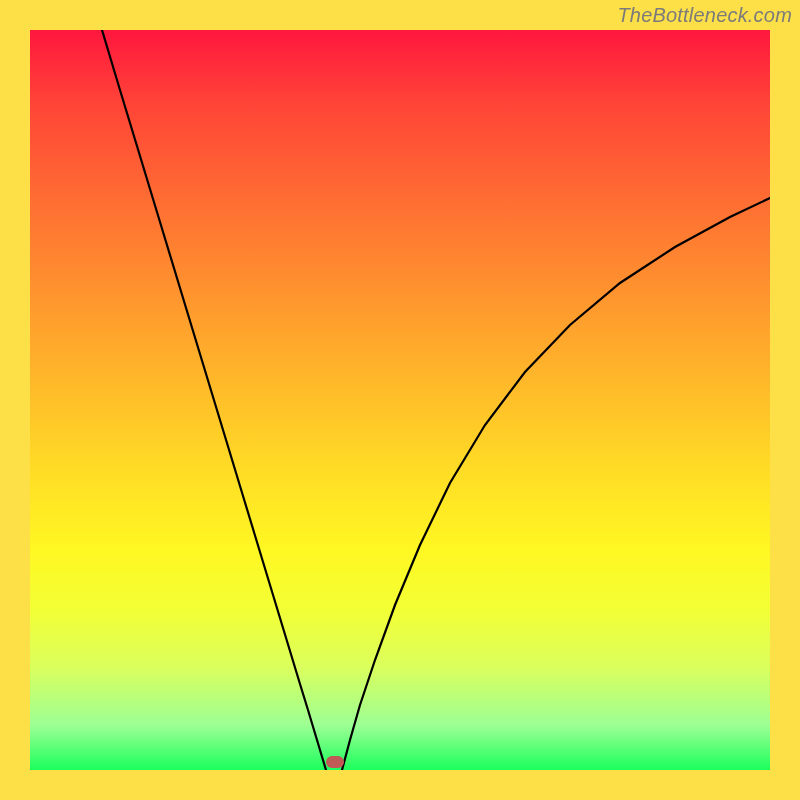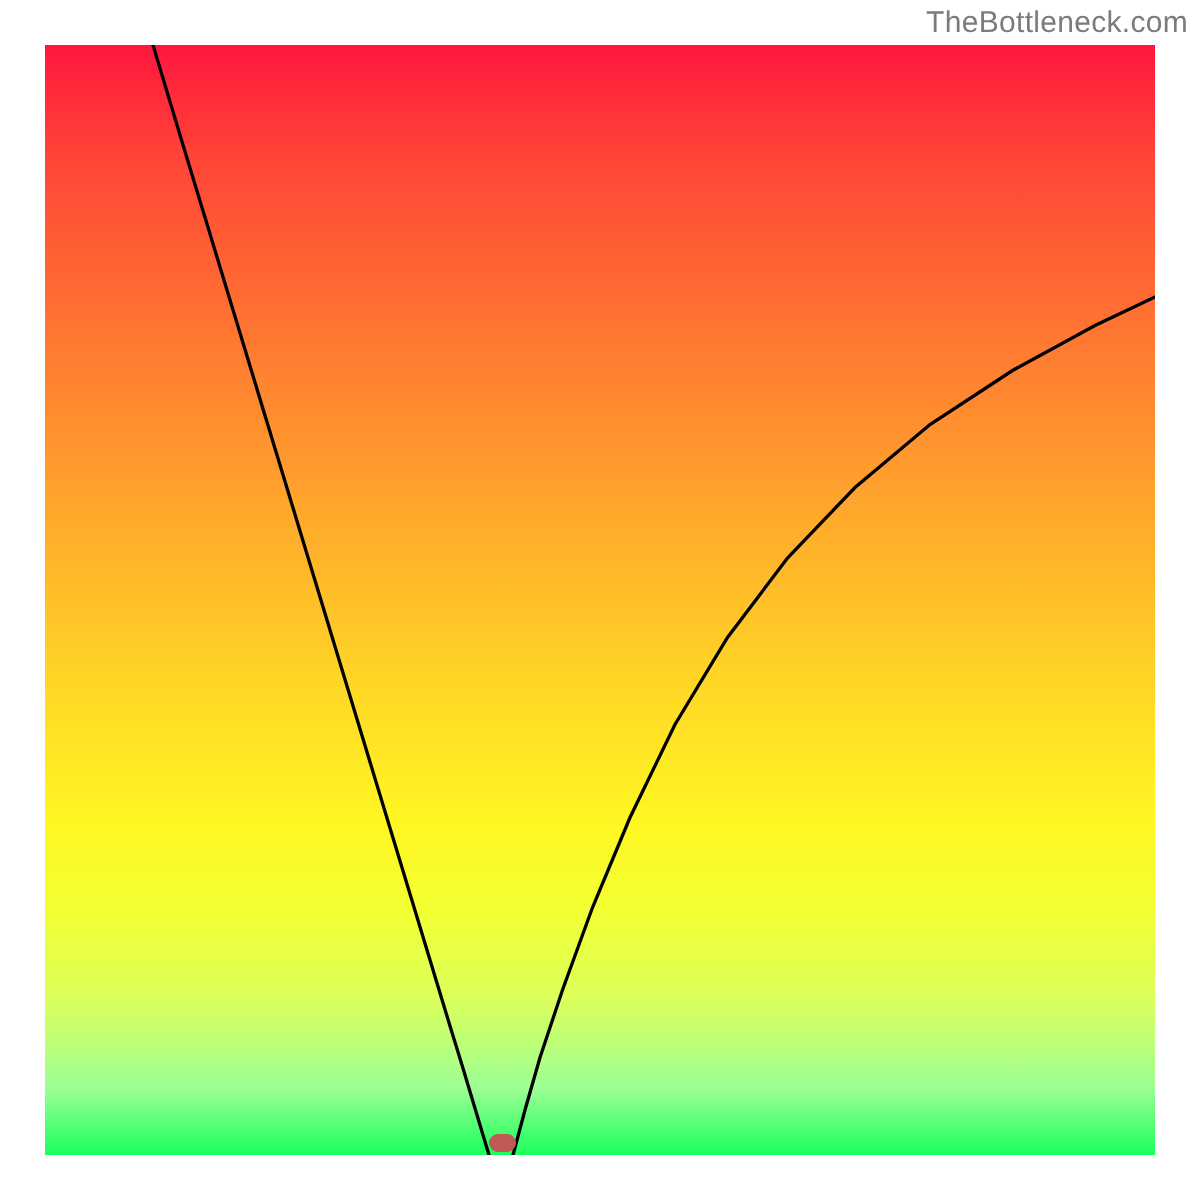--- a/index.html
+++ b/index.html
@@ -8,21 +8,22 @@
     width: 800px;
     height: 800px;
     background: #000;
     overflow: hidden;
     font-family: Arial, Helvetica, sans-serif;
   }
   .frame {
     position: relative;
     width: 800px;
     height: 800px;
-    background: #ffffff;
+    background: #fde047;
+    font-style: italic;
   }
   .plot-area {
     position: absolute;
     left: 30px;
     top: 30px;
     width: 740px;
     height: 740px;
     background: linear-gradient(to bottom,
       #ff173e 0%,
       #ff4437 10%,

